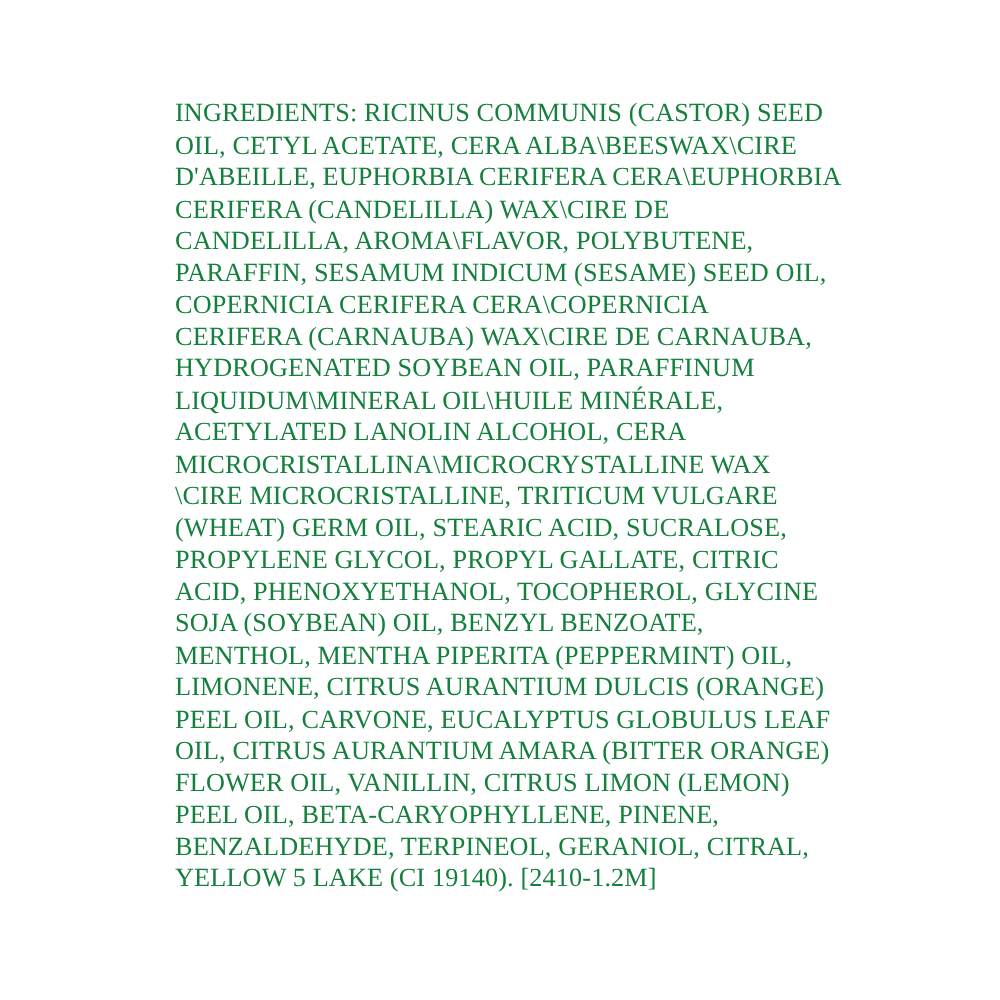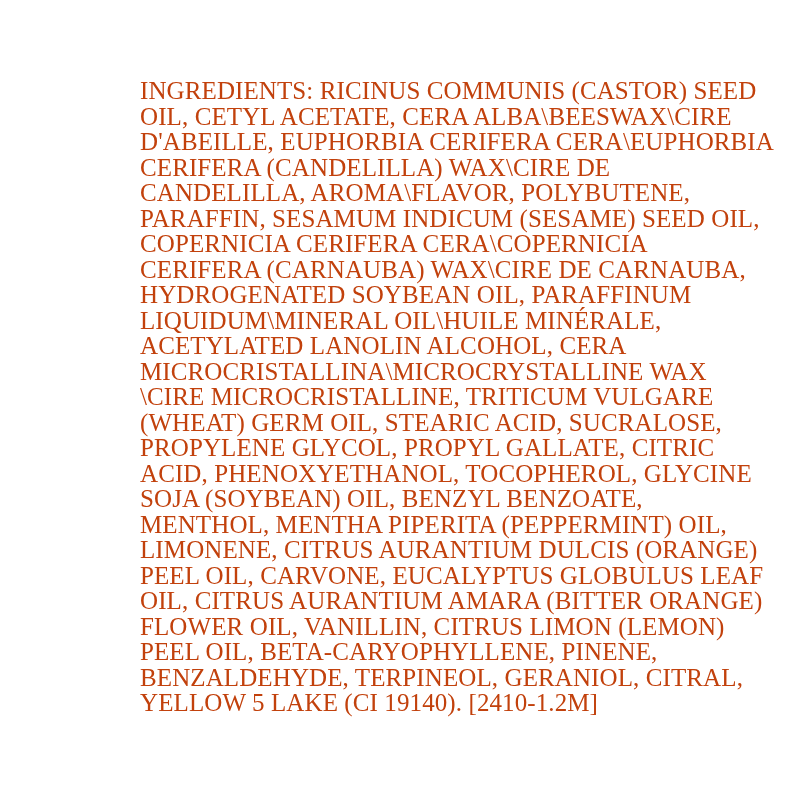--- a/index.html
+++ b/index.html
@@ -13,23 +13,23 @@
     height: 800px;
     background: #ffffff;
     overflow: hidden;
   }
   .ingredients-text {
     position: absolute;
     left: 140px;
     top: 78px;
     width: 540px;
     font-family: "Liberation Serif", "DejaVu Serif", serif;
-    font-size: 25px;
+    font-size: 21px;
     line-height: 25.5px;
-    color: #c2410c;
+    color: #15803d;
     white-space: pre;
     letter-spacing: 0.1px;
   }
 </style>
 </head>
 <body>
 
 <div class="page">
   <div class="ingredients-text">INGREDIENTS: RICINUS COMMUNIS (CASTOR) SEED
 OIL, CETYL ACETATE, CERA ALBA\BEESWAX\CIRE

